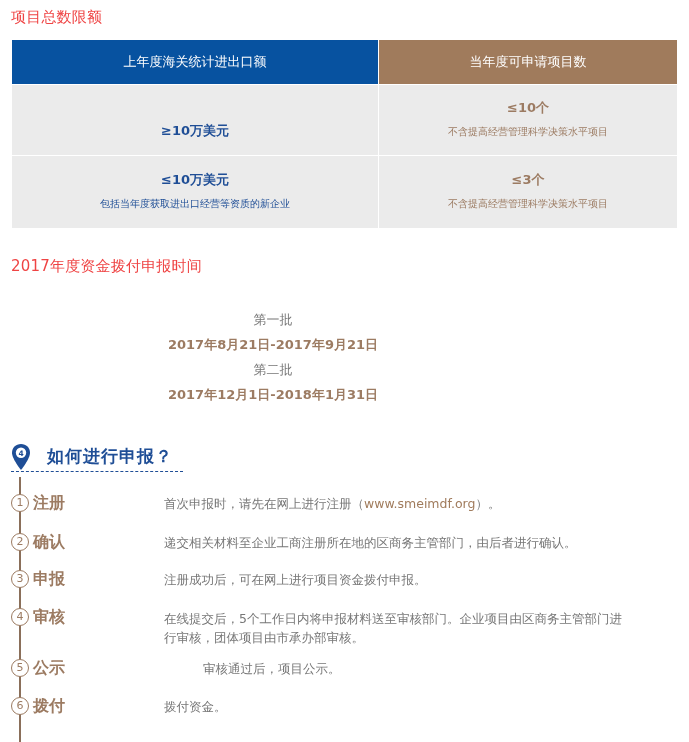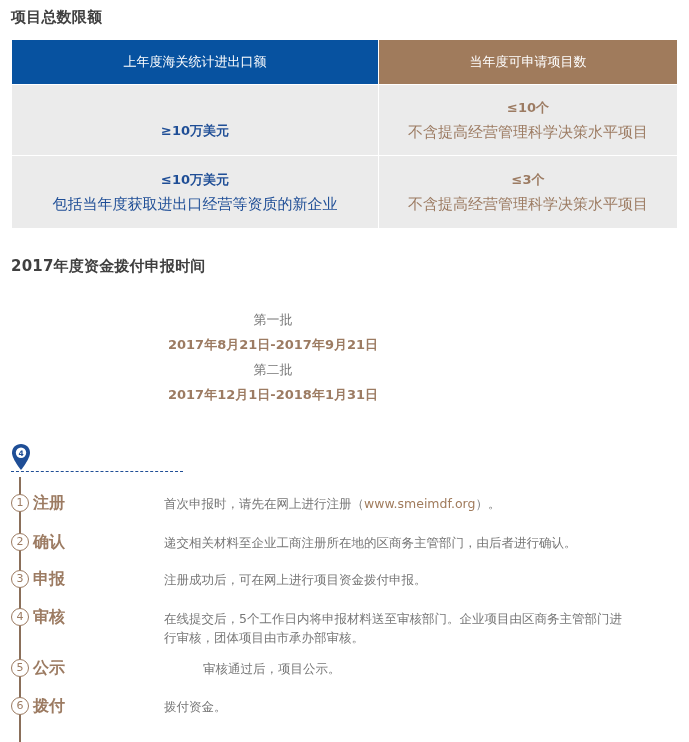--- a/index.html
+++ b/index.html
@@ -1,40 +1,40 @@
 <!DOCTYPE html>
 <html><head>
   <meta charset="utf-8">
   <style>
     * { box-sizing: border-box; margin: 0; padding: 0; }
     html, body { width: 689px; height: 742px; background: #ffffff; overflow: hidden; }
     body { font-family: "DejaVu Sans", "Liberation Sans", sans-serif; position: relative; }
 
     .section-title {
       position: absolute; left: 11px;
-      color: #404040; font-weight: bold; font-size: 15px; letter-spacing: 0.2px;
+      color: #ef4444; font-weight: normal; font-size: 15px; letter-spacing: 0.2px;
     }
     #t1 { top: 8px; }
     #t2 { top: 257px; }
 
     .quota-table {
       position: absolute; left: 11px; top: 39px; width: 667px;
       border-collapse: collapse; table-layout: fixed;
     }
     .quota-table th, .quota-table td {
       text-align: center; vertical-align: middle; border: 1px solid #ffffff;
     }
     .quota-table th { height: 45px; color: #ffffff; font-weight: normal; font-size: 13px; }
     .th-left { background: #0752a0; width: 367px; }
     .th-right { background: #a07b5c; }
     .quota-table td { background: #ebebeb; }
     .row1 td { height: 71px; margin-top: 12px; }
     .row2 td { height: 73px; }
     .cell-main { font-size: 13px; font-weight: bold; line-height: 20px; }
-    .cell-sub { font-size: 15px; line-height: 20px; margin-top: 4px; }
+    .cell-sub { font-size: 10px; line-height: 20px; margin-top: 4px; }
     .blue-main { color: #1f4e96; }
     .blue-sub { color: #1f4e96; }
     .brown-main { color: #9c7b62; }
     .brown-sub { color: #9c7b62; }
     .row1 .left-cell .cell-main { margin-top: 22px; }
 
     .batch-block { position: absolute; left: 0; top: 308px; width: 546px; text-align: center; }
     .batch-label { color: #777777; font-size: 13px; height: 24px; line-height: 24px; }
     .batch-date { color: #9c7b62; font-size: 13px; font-weight: bold; height: 26px; line-height: 26px; }
 
@@ -109,20 +109,21 @@
   <div class="batch-label">第二批</div>
   <div class="batch-date">2017年12月1日-2018年1月31日</div>
 </div>
 
 <div class="howto-header">
   <svg class="pin-icon" viewBox="0 0 20 28">
     <path d="M10 1 C4.8 1 1 4.8 1 9.8 C1 16 10 27 10 27 C10 27 19 16 19 9.8 C19 4.8 15.2 1 10 1 Z" fill="#1f4e96"></path>
     <circle cx="10" cy="9.8" r="5.2" fill="#ffffff"></circle>
     <text x="10" y="12.6" text-anchor="middle" font-size="7.5" font-weight="bold" fill="#1f4e96" font-family="DejaVu Sans, sans-serif">4</text>
   </svg>
+  <div class="howto-title">如何进行申报？</div>
 </div>
 <div class="dash-line"></div>
 <div class="timeline-line"></div>
 
 <div class="step" style="top:494px;">
   <div class="step-num">1</div>
   <div class="step-name">注册</div>
   <div class="step-desc" style="top:0px;">
     <span>首次申报时，请先在网上进行注册（</span><span class="link-text">www.smeimdf.org</span><span>）。</span>
   </div>

